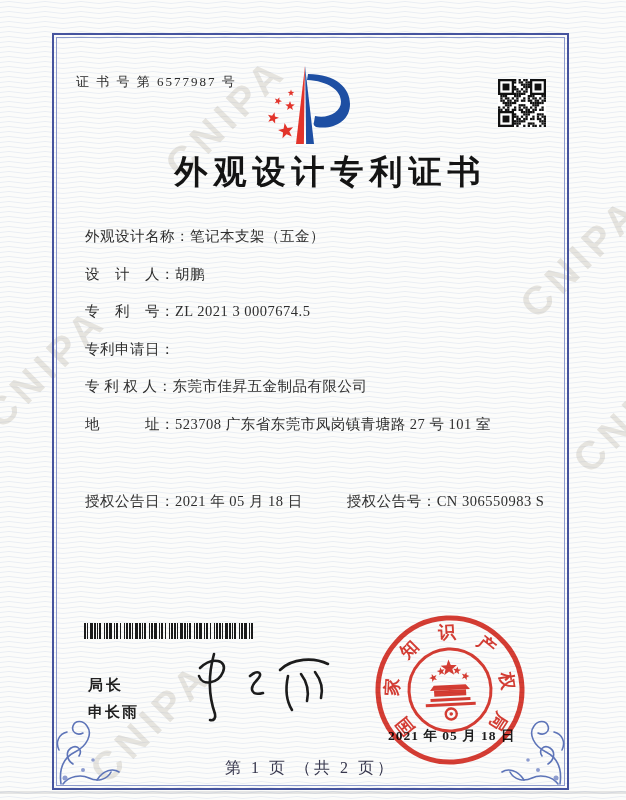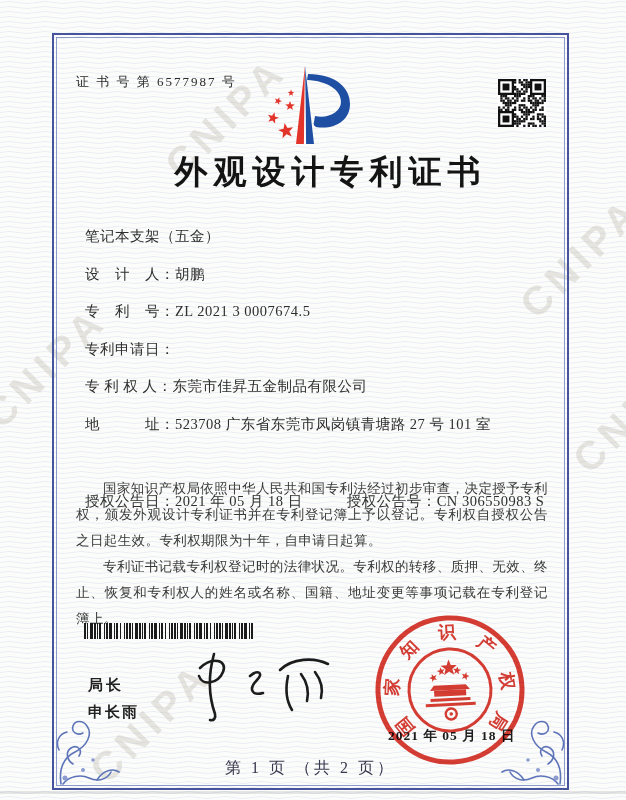--- a/index.html
+++ b/index.html
@@ -328,20 +328,21 @@
       <rect x="44" y="37.400000000000006" width="2.2" height="2.2" fill="#111"></rect>
       <rect x="44" y="39.6" width="2.2" height="2.2" fill="#111"></rect>
       <rect x="44" y="41.800000000000004" width="2.2" height="2.2" fill="#111"></rect>
       <rect x="44" y="44" width="2.2" height="2.2" fill="#111"></rect>
     </svg>
 
   <div class="title">外观设计专利证书</div>
 
   <div id="fields">
     <div class="frow">
+      <span class="flabel">外观设计名称：</span>
       <span class="fvalue">笔记本支架（五金）</span>
     </div>
     <div class="frow">
       <span class="flabel">设　计　人：</span>
       <span class="fvalue">胡鹏</span>
     </div>
     <div class="frow">
       <span class="flabel">专　利　号：</span>
       <span class="fvalue">ZL 2021 3 0007674.5</span>
     </div>
@@ -359,24 +360,20 @@
     <div class="frow">
       <span class="flabel">授权公告日：</span>
       <span class="fvalue">2021 年 05 月 18 日</span>
       <span class="pair2">
         <span class="flabel">授权公告号：</span>
         <span class="fvalue">CN 306550983 S</span>
       </span>
     </div>
   </div>
 
-  <div id="paras">
-    <p>国家知识产权局依照中华人民共和国专利法经过初步审查，决定授予专利权，颁发外观设计专利证书并在专利登记簿上予以登记。专利权自授权公告之日起生效。专利权期限为十年，自申请日起算。</p>
-    <p>专利证书记载专利权登记时的法律状况。专利权的转移、质押、无效、终止、恢复和专利权人的姓名或名称、国籍、地址变更等事项记载在专利登记簿上。</p>
-  </div>
 
   <svg id="barcode" viewBox="0 0 170 16" preserveAspectRatio="none" xmlns="http://www.w3.org/2000/svg">
       <rect x="0" y="0" width="2" height="16" fill="#1b1b1b"></rect>
       <rect x="3" y="0" width="1" height="16" fill="#1b1b1b"></rect>
       <rect x="6" y="0" width="3" height="16" fill="#1b1b1b"></rect>
       <rect x="10" y="0" width="2" height="16" fill="#1b1b1b"></rect>
       <rect x="13" y="0" width="1" height="16" fill="#1b1b1b"></rect>
       <rect x="15" y="0" width="2" height="16" fill="#1b1b1b"></rect>
       <rect x="20" y="0" width="1" height="16" fill="#1b1b1b"></rect>
       <rect x="22" y="0" width="2" height="16" fill="#1b1b1b"></rect>

